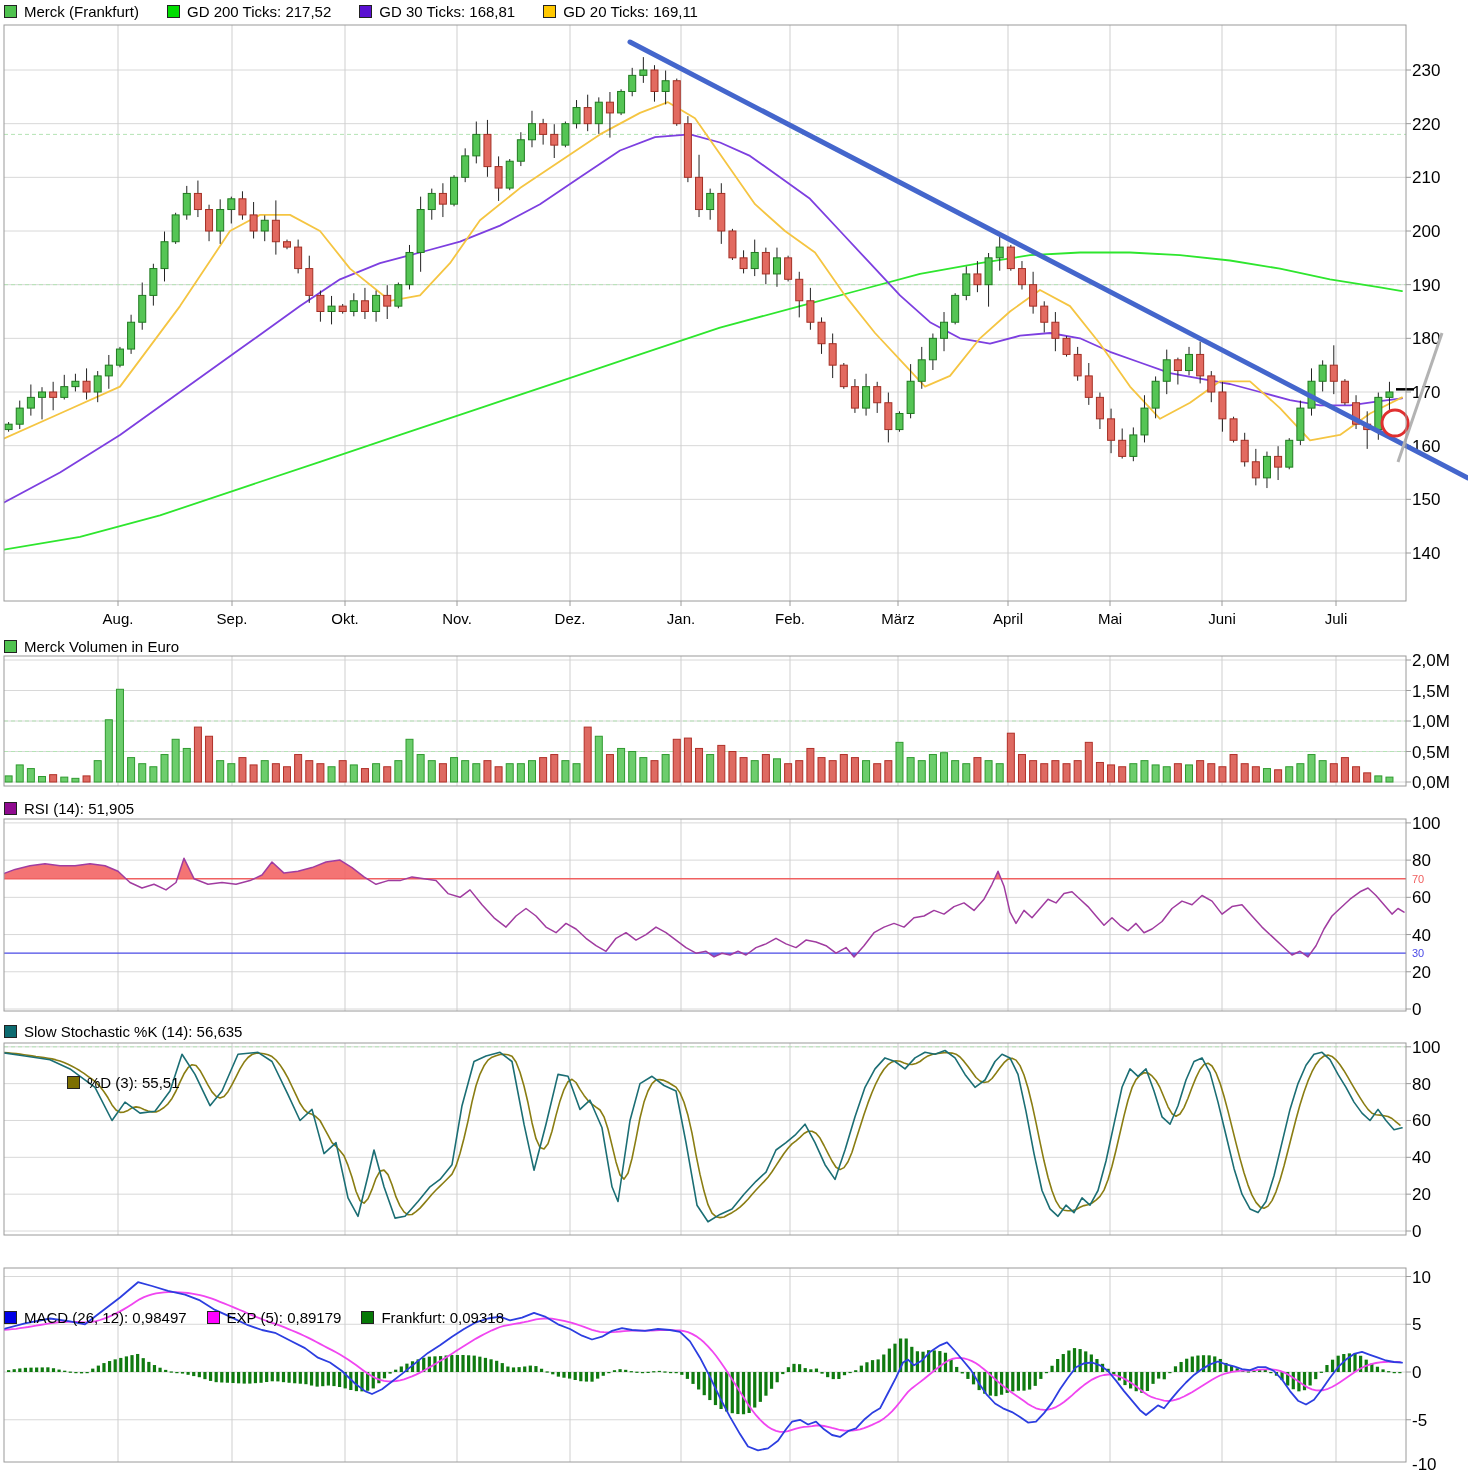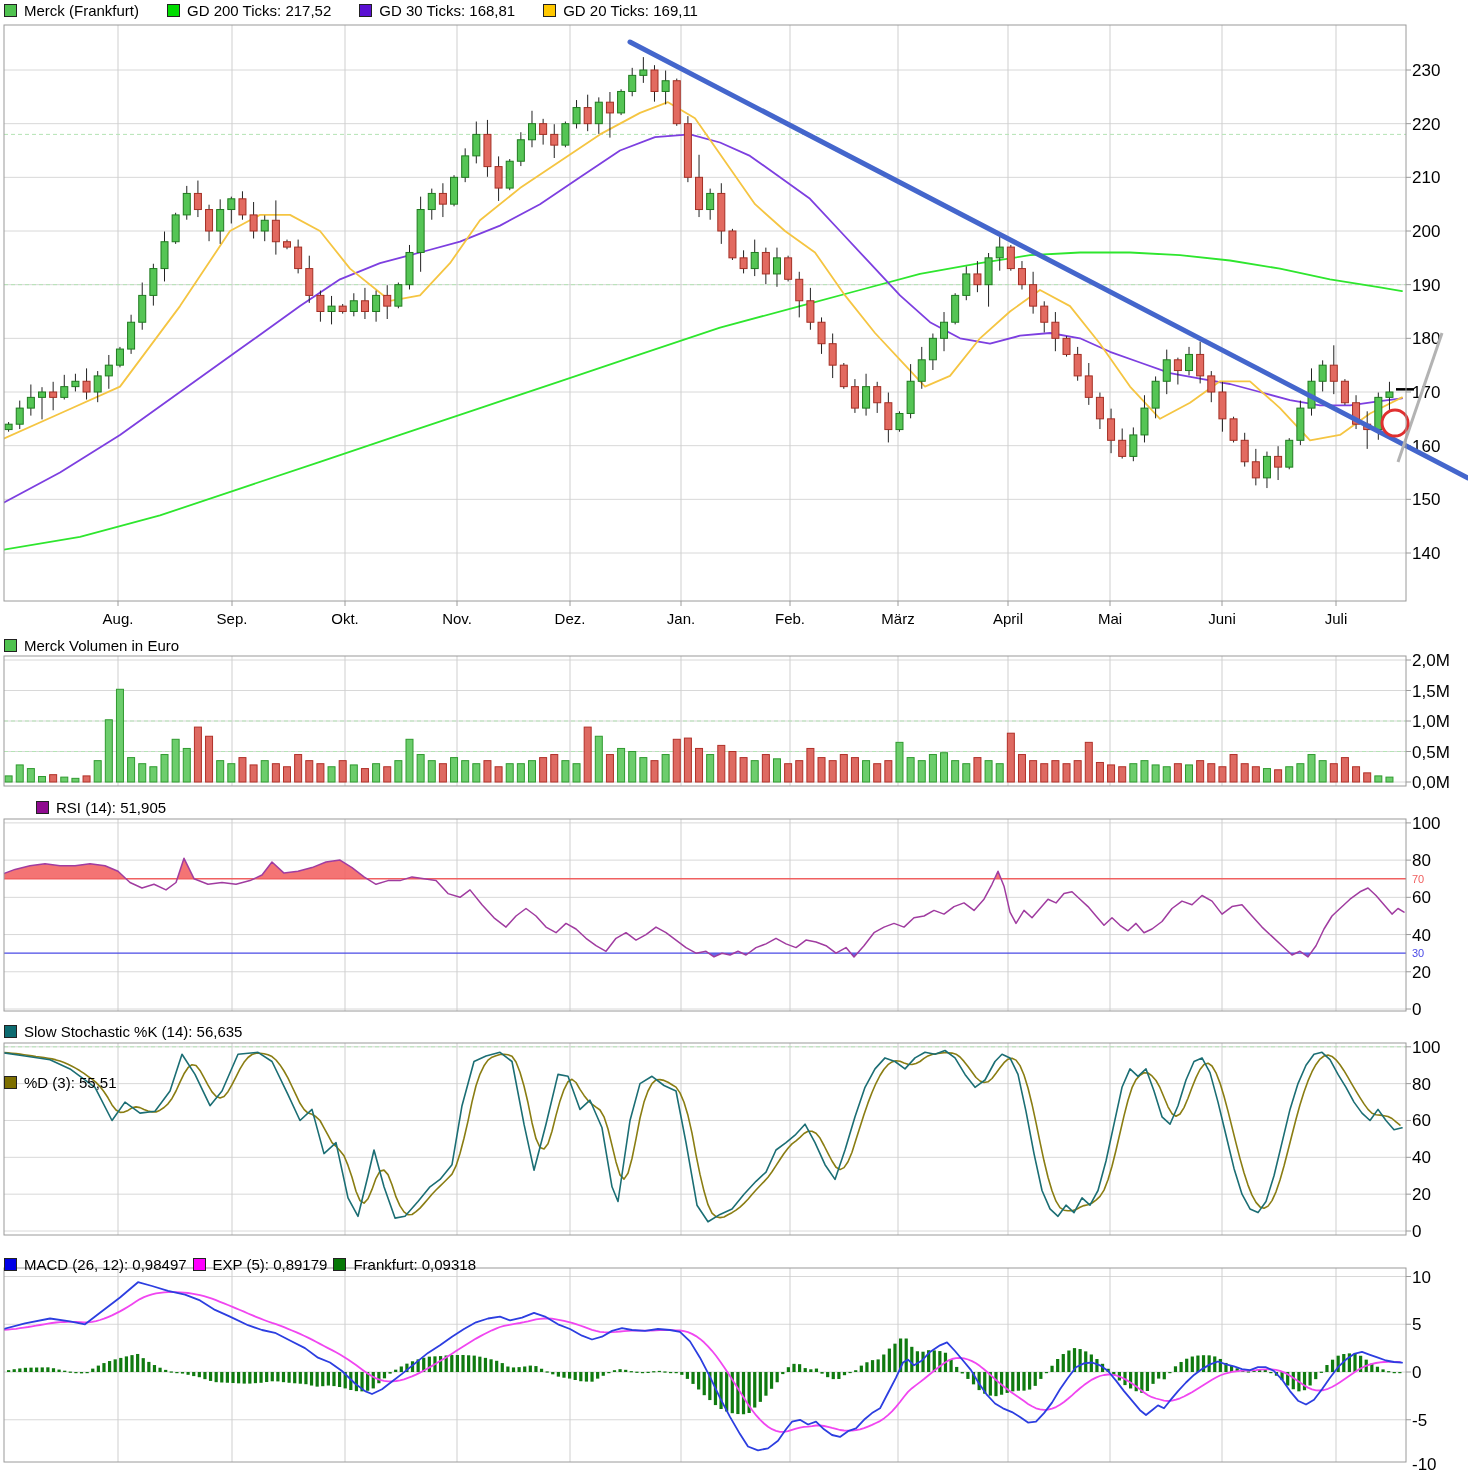--- a/index.html
+++ b/index.html
@@ -1,19 +1,19 @@
 <!DOCTYPE html>
 <html><head>
 <meta charset="utf-8">
 <style>
   html,body{margin:0;padding:0;background:#ffffff;}
   body{width:1468px;height:1474px;position:relative;font-family:"Liberation Sans",sans-serif;color:#000;}
   #stage{position:absolute;inset:0;width:1468px;height:1474px;}
   svg{position:absolute;left:0;top:0;}
-  .legend-row{position:absolute;display:flex;align-items:flex-start;height:18px;font-size:15px;white-space:nowrap;}
+  .legend-row{position:absolute;display:flex;align-items:center;height:18px;font-size:15px;white-space:nowrap;}
   .legend-item{display:flex;align-items:center;}
   .swatch{display:inline-block;width:13px;height:13px;border:1px solid #222;margin-right:7px;box-sizing:border-box;}
 </style>
 </head>
 <body>
 
 <div id="stage">
 
   <svg id="chart" width="1468" height="1474" viewBox="0 0 1468 1474">
       <defs>
@@ -912,39 +912,39 @@
     </span>
   </div>
 
   <div class="legend-row" style="left:4px;top:637px;">
     <span class="legend-item">
       <span class="swatch" style="background: rgb(79, 194, 79);"></span>
       <span>Merck Volumen in Euro</span>
     </span>
   </div>
 
-  <div class="legend-row" style="left:4px;top:799px;margin-left:32px;">
+  <div class="legend-row" style="left:4px;top:799px;">
     <span class="legend-item">
       <span class="swatch" style="background: rgb(143, 11, 143);"></span>
       <span>RSI (14): 51,905</span>
     </span>
   </div>
 
   <div class="legend-row" style="left:4px;top:1023px;gap:34px;flex-direction:column;">
     <span class="legend-item">
       <span class="swatch" style="background: rgb(13, 107, 112);"></span>
       <span>Slow Stochastic %K (14): 56,635</span>
     </span>
     <span class="legend-item">
       <span class="swatch" style="background: rgb(125, 111, 0);"></span>
       <span>%D (3): 55,51</span>
     </span>
   </div>
 
-  <div class="legend-row" style="left:4px;top:1256px;gap:6px;">
+  <div class="legend-row" style="left:4px;top:1308px;gap:20px;">
     <span class="legend-item">
       <span class="swatch" style="background: rgb(0, 0, 230);"></span>
       <span>MACD (26, 12): 0,98497</span>
     </span>
     <span class="legend-item">
       <span class="swatch" style="background: rgb(255, 0, 255);"></span>
       <span>EXP (5): 0,89179</span>
     </span>
     <span class="legend-item">
       <span class="swatch" style="background: rgb(6, 120, 6);"></span>

